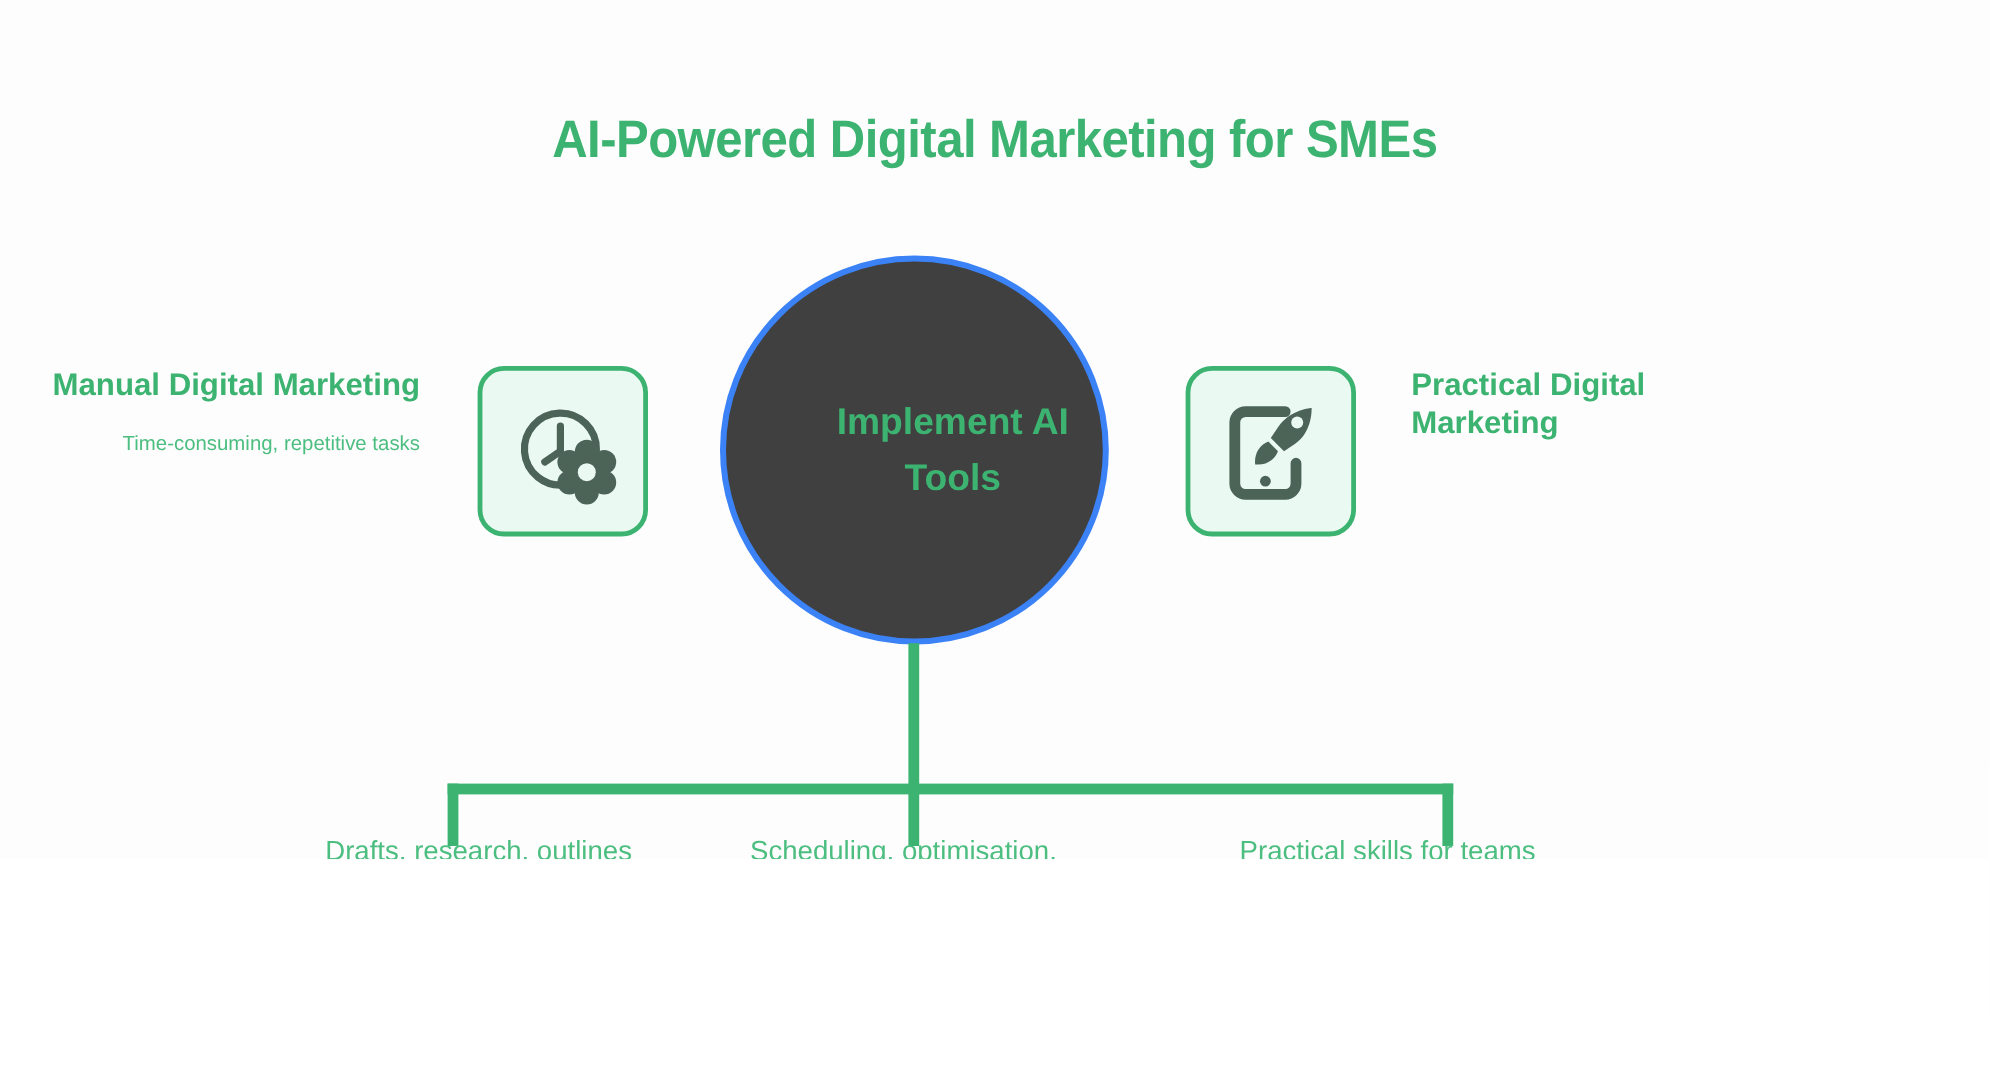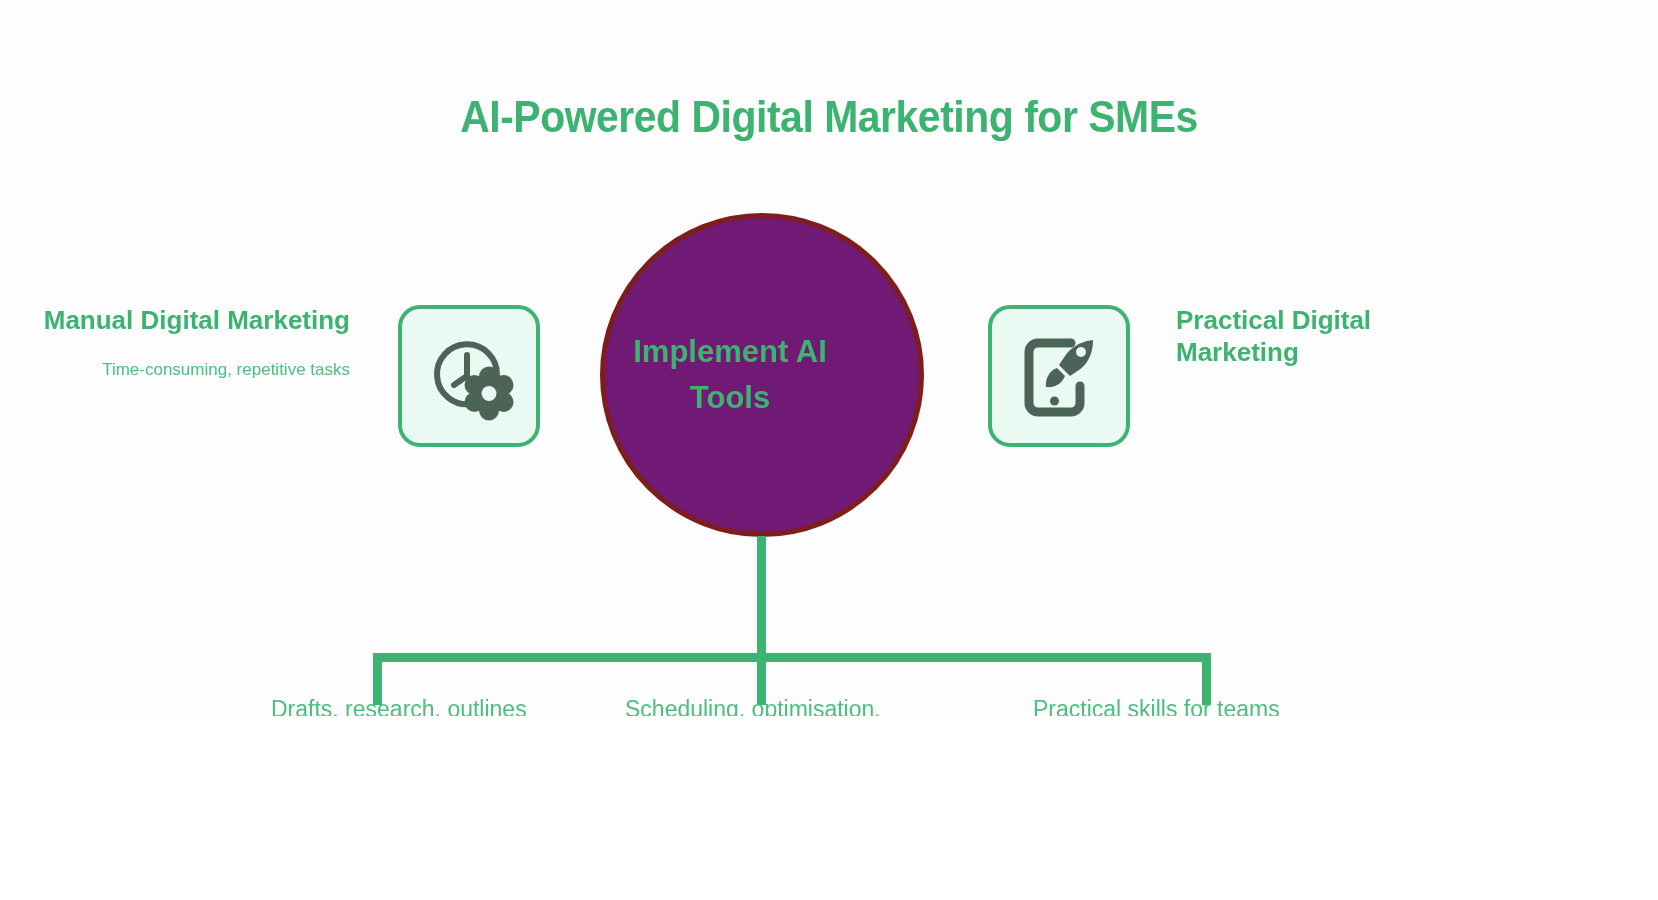--- a/index.html
+++ b/index.html
@@ -87,26 +87,26 @@
   .icon-box svg { display: block; }
 
   
   .center-circle {
     position: absolute;
     left: 600px;
     top: 213px;
     width: 324px;
     height: 324px;
     border-radius: 50%;
-    border: 5px solid #7f1d1d;
-    background: #701a75;
+    border: 5px solid #3b82f6;
+    background: #404040;
     box-sizing: border-box;
     display: flex;
     align-items: center;
-    justify-content: flex-start;
+    justify-content: flex-end;
   }
   .center-label {
     text-align: center;
     font-size: 31px;
     font-weight: bold;
     line-height: 1.48;
     color: #3CB371;
     font-family: "Liberation Sans Narrow", "Liberation Sans", sans-serif;
     width: 250px;
   }

